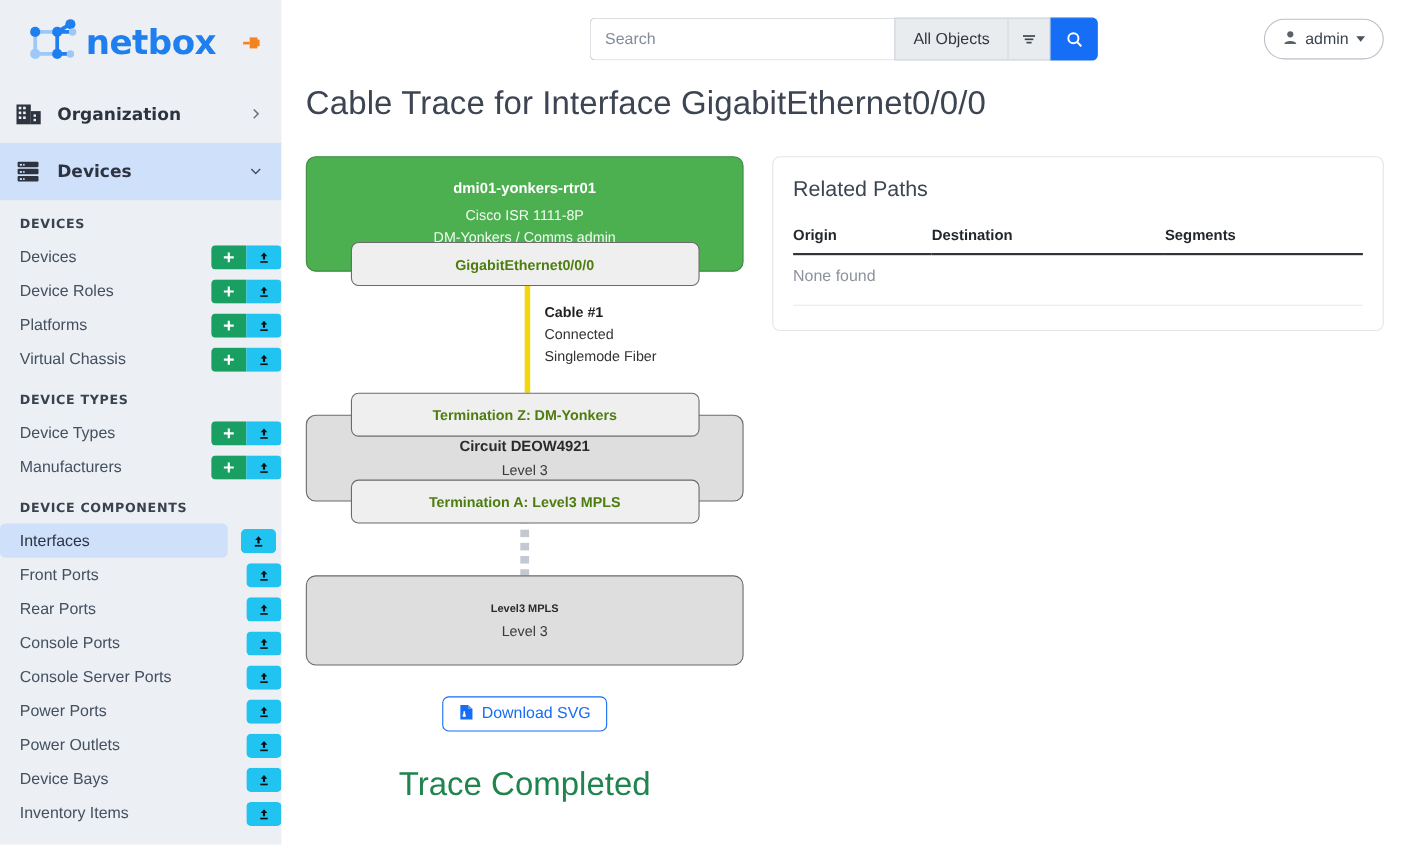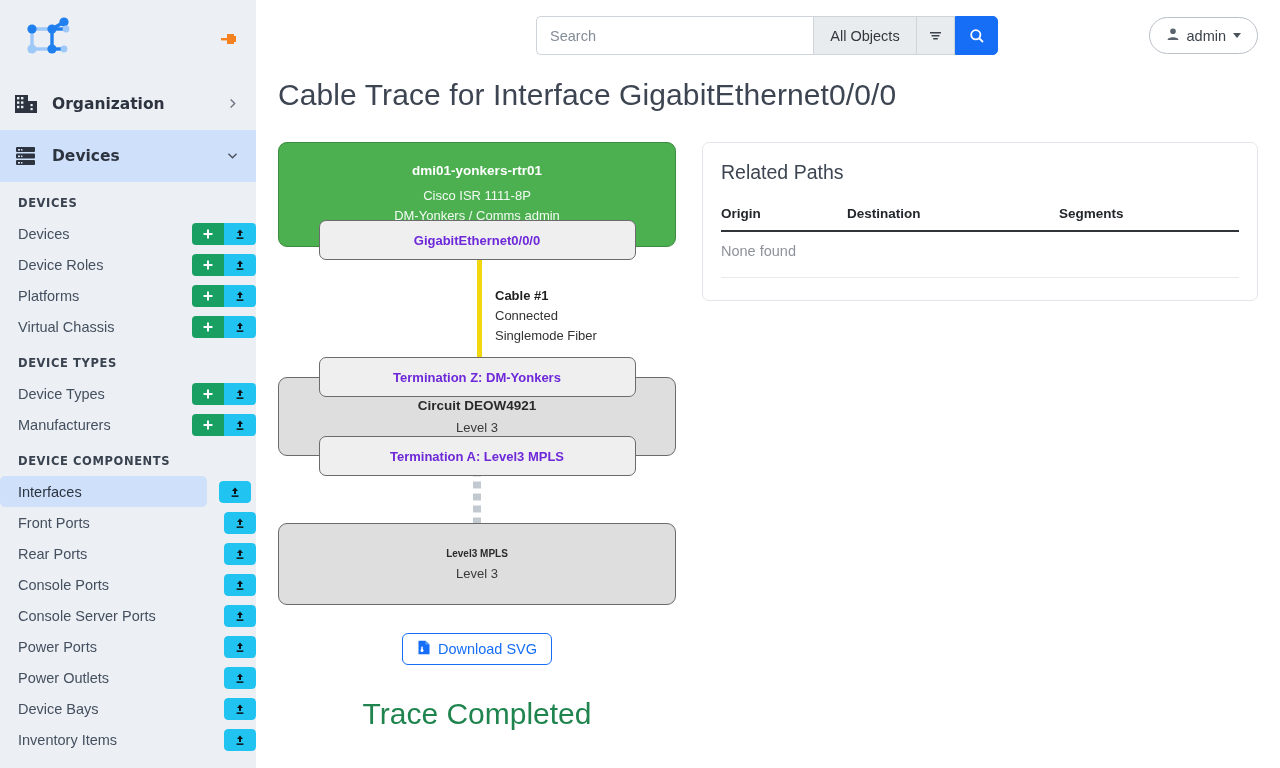--- a/index.html
+++ b/index.html
@@ -163,31 +163,31 @@
     font-size: 13.5px; font-weight: 700; color: #ffffff;
     margin-bottom: 8px;
   }
   .node-device .n-sub { font-size: 13px; color: #f2fbf2; line-height: 20px; }
 
   .term-box {
     width: 317px; height: 40px; margin: -27px auto 0 auto;
     background: #efefef; border: 1px solid #6b6b6b;
     border-radius: 7px;
     display: flex; align-items: center; justify-content: center;
-    font-size: 13px; font-weight: 700; color: #6d28d9;
+    font-size: 13px; font-weight: 700; color: #4d7c0f;
     position: relative; z-index: 3;
   }
 
   .cable-seg { position: relative; height: 97px; }
   .cable-line {
     position: absolute; left: 199px; top: 0;
     width: 5px; height: 97px; background: #f2d60e;
   }
   .cable-info {
-    position: absolute; left: 217px; top: 26px;
+    position: absolute; left: 217px; top: 14px;
     line-height: 20px;
   }
   .cable-info .ci-t { font-size: 13px; font-weight: 700; color: #1f1f1f; }
   .cable-info .ci-s { font-size: 13px; color: #333333; }
 
   .circuit-wrap { position: relative; }
   .node-circuit {
     height: 79px; background: #dededf;
     border: 1px solid #6b6b6b; border-radius: 9px;
     position: relative;
@@ -273,20 +273,21 @@
         </g>
         <circle cx="10" cy="13" r="4.6" fill="#1f7fef"></circle>
         <circle cx="30" cy="13" r="4.6" fill="#1f7fef"></circle>
         <circle cx="42" cy="6" r="4.6" fill="#1f7fef"></circle>
         <circle cx="30" cy="33" r="4.6" fill="#1f7fef"></circle>
         <circle cx="10" cy="33" r="4.6" fill="#9dc8f7"></circle>
         <circle cx="44" cy="13" r="3.4" fill="#9dc8f7"></circle>
         <circle cx="42" cy="33" r="3.4" fill="#9dc8f7"></circle>
       </svg>
     </span>
+    <span class="logo-word">netbox</span>
     <span class="pin-icon">
       <svg viewBox="0 0 18 18" width="18" height="18">
         <rect x="7" y="4" width="7" height="10" fill="#f58220"></rect>
         <rect x="13" y="6" width="3" height="6" fill="#f58220"></rect>
         <rect x="1" y="8" width="6" height="2.4" fill="#f58220"></rect>
       </svg>
     </span>
   </div>
 
   <div class="nav-group plain">

